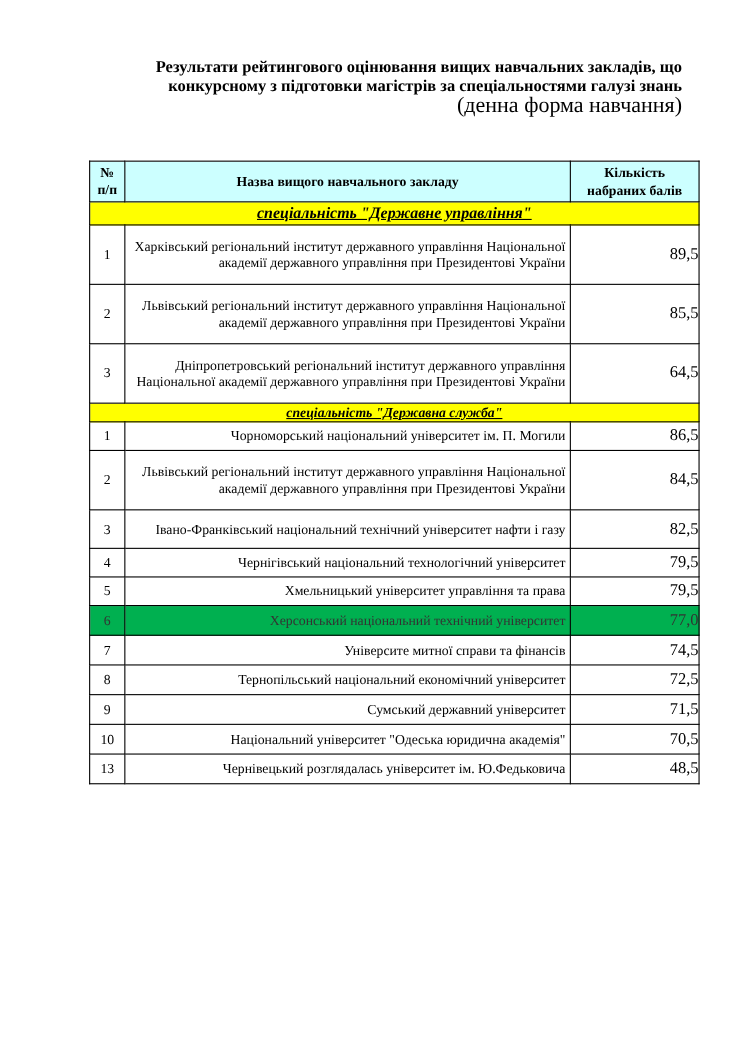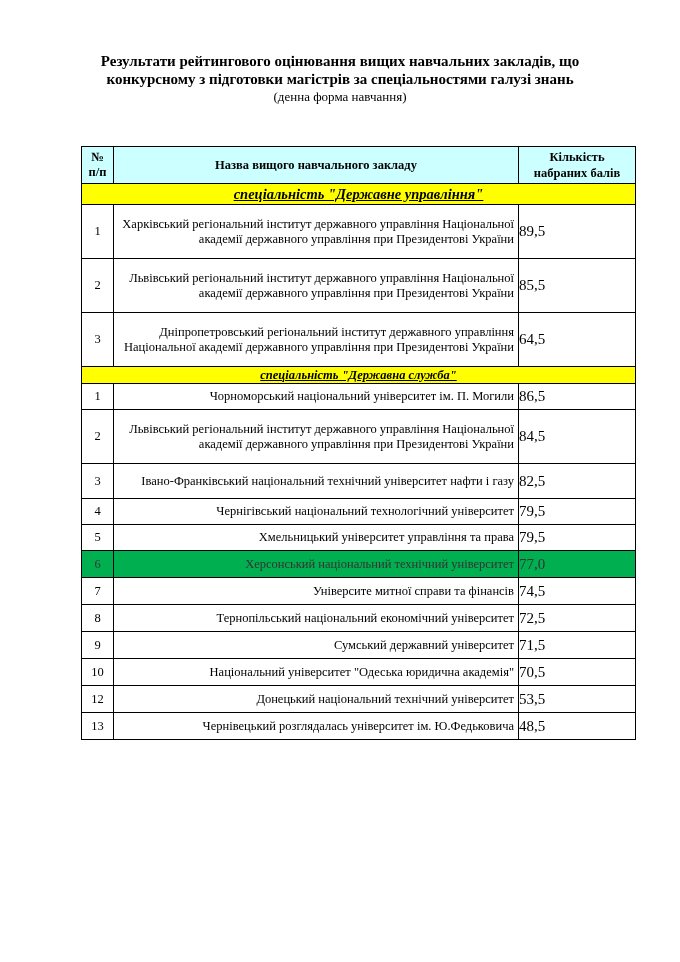--- a/index.html
+++ b/index.html
@@ -1,32 +1,32 @@
 <!DOCTYPE html>
 <html><head>
 <meta charset="utf-8">
 <style>
   html, body { margin: 0; padding: 0; background: #ffffff; }
   body { width: 680px; height: 962px; position: relative; font-family: "Liberation Serif", "DejaVu Serif", serif; color: #000; }
-  .title-block { position: absolute; left: 60px; top: 52px; width: 560px; text-align: center; }
+  .title-block { position: absolute; left: 60px; top: 52px; width: 560px; text-align: right; }
   .title { font-weight: bold; font-size: 15px; line-height: 18px; margin: 0; }
-  .subtitle { font-size: 13px; line-height: 17px; margin: 0; }
+  .subtitle { font-size: 20px; line-height: 17px; margin: 0; }
   table { position: absolute; left: 81px; top: 146px; width: 554px; border-collapse: collapse; table-layout: fixed; }
   td, th { border: 1px solid #000; padding: 0; vertical-align: middle; }
   col.c-num { width: 32px; }
   col.c-name { width: 405px; }
   col.c-score { width: 117px; }
   thead th { background: #ccffff; font-weight: bold; font-size: 12.5px; line-height: 16px; height: 36px; }
   thead th.h-num { font-size: 12.5px; line-height: 15px; }
   tr.section td { background: #ffff00; text-align: center; font-weight: bold; font-style: italic; text-decoration: underline; }
   tr.section.s1 td { font-size: 14.5px; height: 20px; }
   tr.section.s2 td { font-size: 12.5px; height: 16px; }
   td.num { text-align: center; font-size: 12.5px; }
   td.name { font-size: 12.5px; line-height: 15px; padding: 1px 4px 1px 5px; text-align: right; }
-  td.score { text-align: left; font-size: 15px; margin-top: 20px; }
+  td.score { text-align: right; font-size: 15px; margin-top: 20px; }
   td.score.text { font-size: 14px; line-height: 19px; }
   tr.h47 td { height: 51px; }
   tr.h1l td { height: 23px; }
   tr.h1m td { height: 24px; }
   tr.h2l td { height: 32px; }
   tr.highlight td { background: #00b050; color: #333; }
 </style>
 </head>
 <body>
 
@@ -121,23 +121,18 @@
         <td class="num">9</td>
         <td class="name">Сумський державний університет</td>
         <td class="score">71,5</td>
       </tr>
       <tr class="h1m">
         <td class="num">10</td>
         <td class="name">Національний університет "Одеська юридична академія"</td>
         <td class="score">70,5</td>
       </tr>
       <tr class="h1m">
-        <td class="num">12</td>
-        <td class="name">Донецький національний технічний університет</td>
-        <td class="score">53,5</td>
-      </tr>
-      <tr class="h1m">
         <td class="num">13</td>
         <td class="name">Чернівецький розглядалась університет ім. Ю.Федьковича</td>
         <td class="score">48,5</td>
       </tr>
     </tbody>
 </table>
 
 </body></html>

